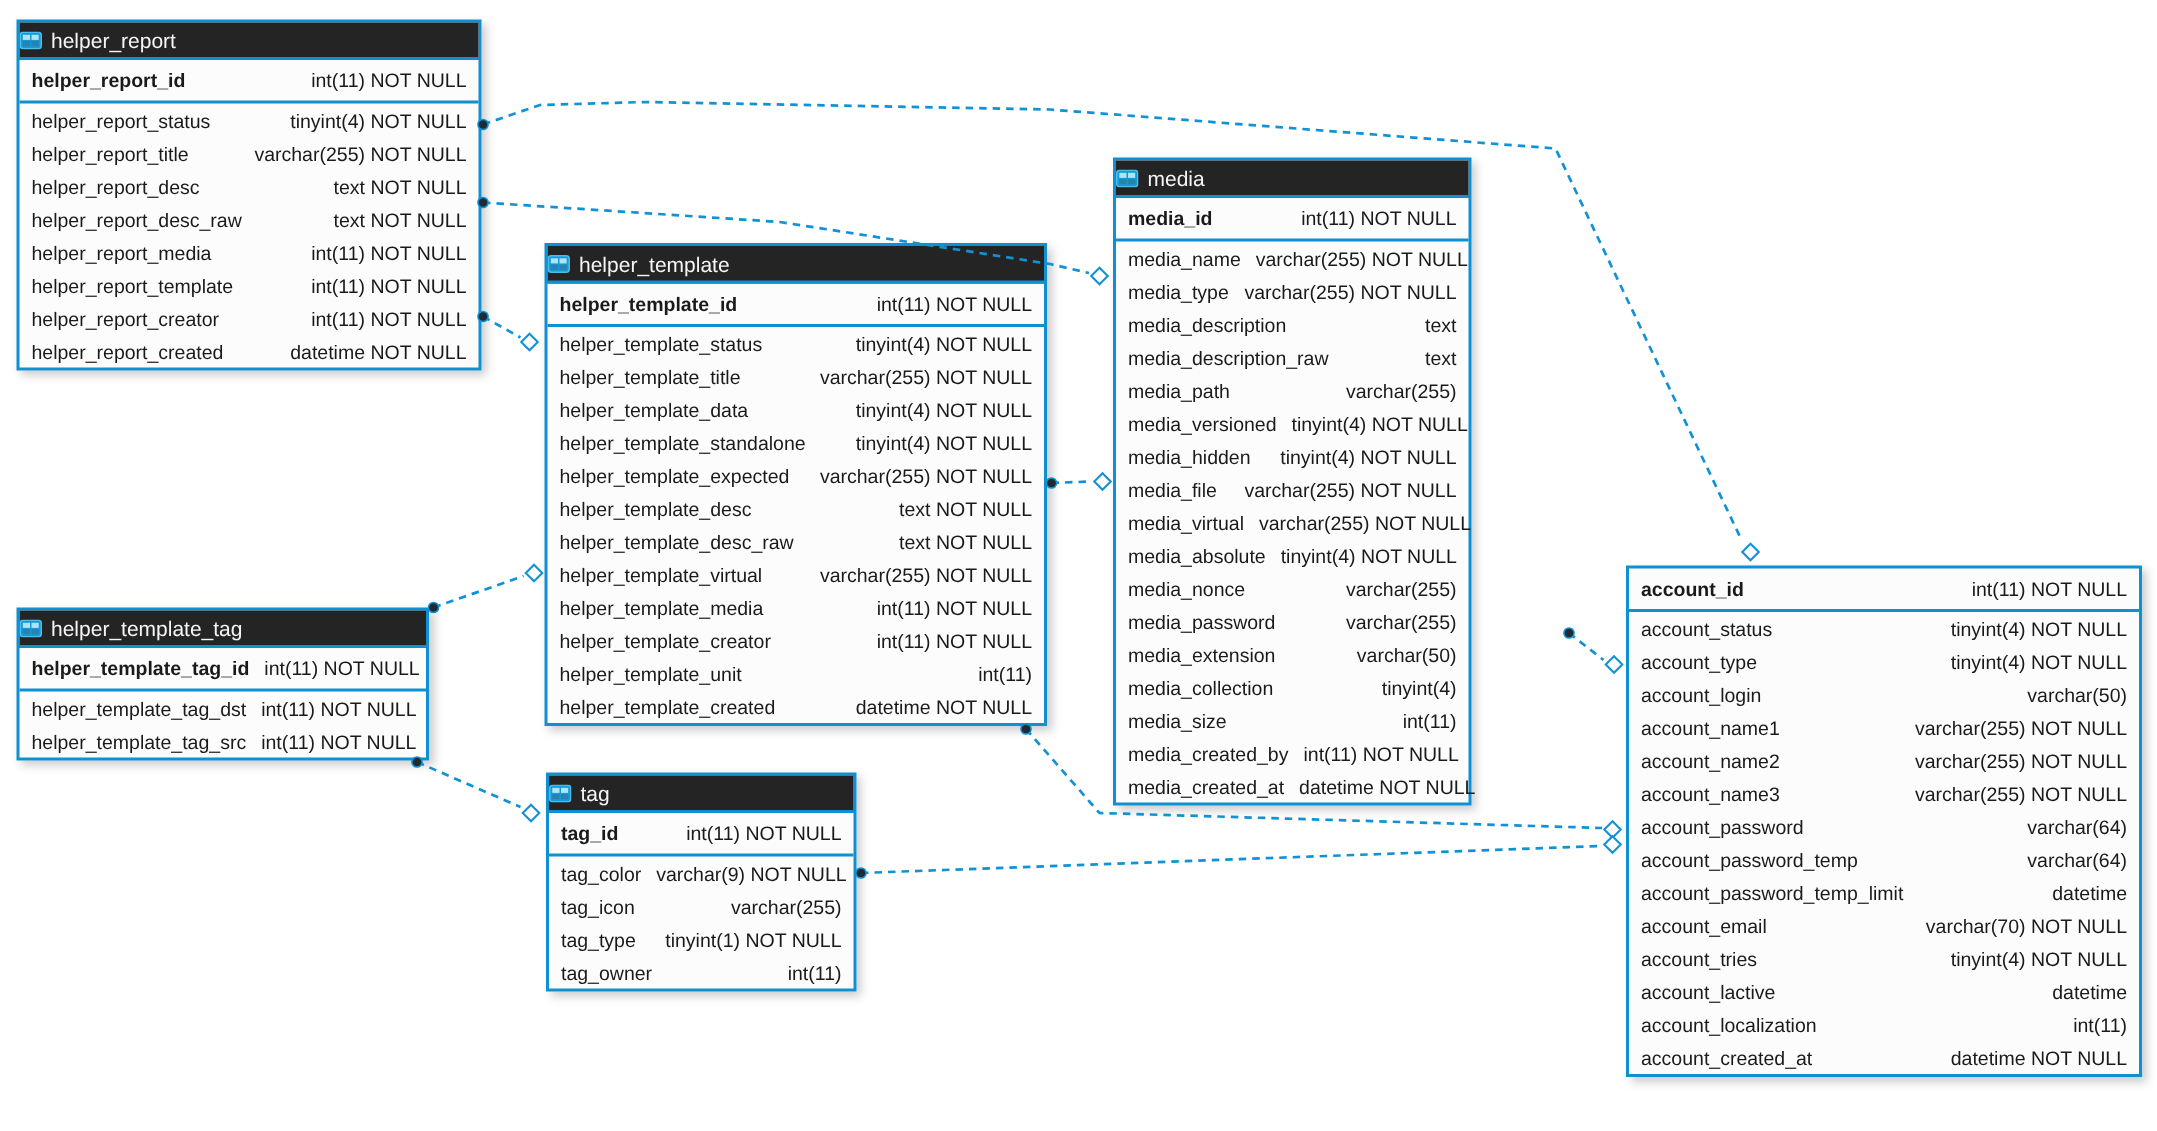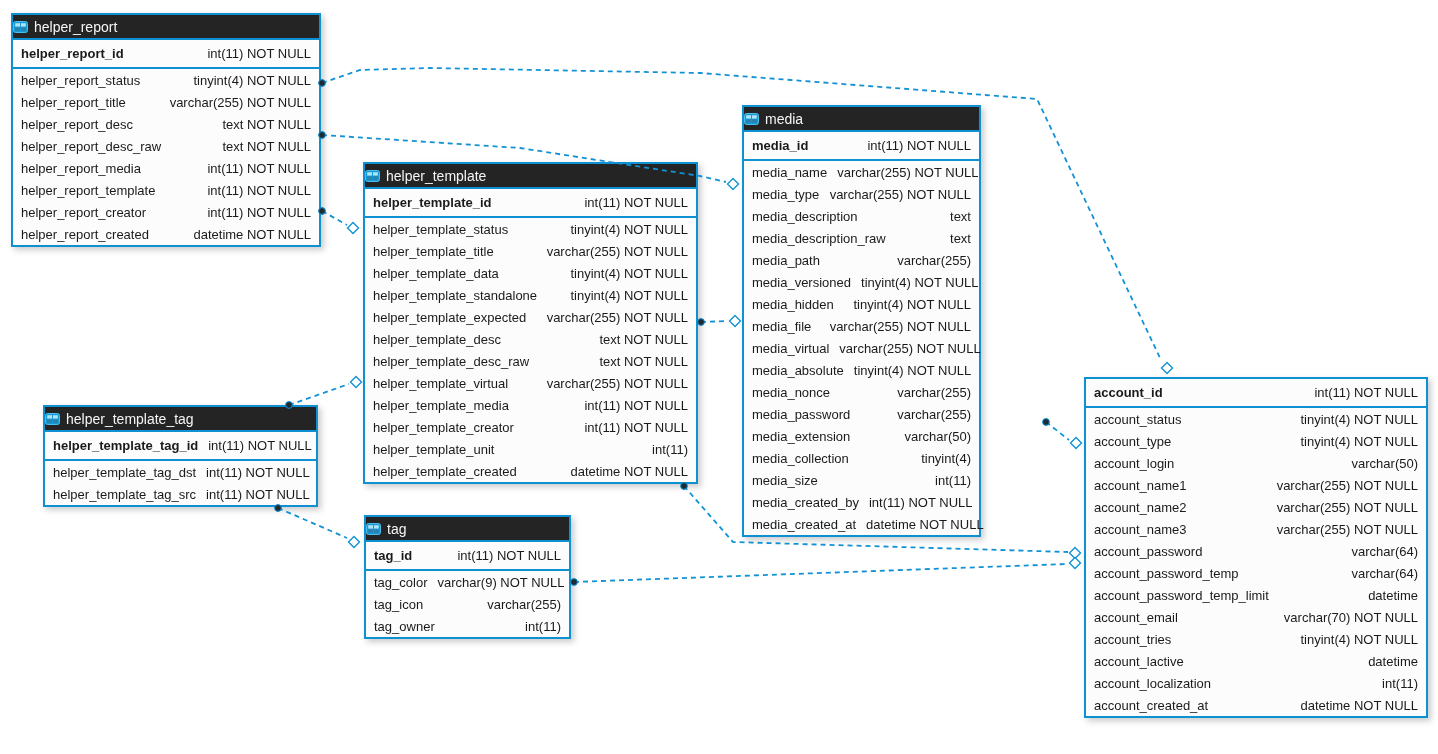--- a/index.html
+++ b/index.html
@@ -343,21 +343,21 @@
         <div class="row">
           <span class="fname">account_localization</span>
           <span class="ftype">int(11)</span>
         </div>
         <div class="row">
           <span class="fname">account_created_at</span>
           <span class="ftype">datetime NOT NULL</span>
         </div>
       </div>
   </div>
-    <div class="db-table" style="left: 11px; top: 405px; width: 275px; margin-left: 32px;">
+    <div class="db-table" style="left: 11px; top: 405px; width: 275px;">
     <div class="tbl-header">
       <span class="tbl-icon">
         <svg width="15" height="12" viewBox="0 0 15 12">
           <rect x="0.5" y="0.5" width="14" height="11" rx="2" fill="#1799d6" stroke="#49bdec" stroke-width="1"></rect>
           <rect x="2.2" y="2.2" width="4.8" height="3.4" fill="#aee4f7"></rect>
           <rect x="8" y="2.2" width="4.8" height="3.4" fill="#aee4f7"></rect>
           <rect x="2.2" y="6.4" width="4.8" height="3.4" fill="#2a81ad"></rect>
           <rect x="8" y="6.4" width="4.8" height="3.4" fill="#2a81ad"></rect>
         </svg>
       </span>
@@ -402,18 +402,22 @@
     <div class="rows">
         <div class="row">
           <span class="fname">tag_color</span>
           <span class="ftype">varchar(9) NOT NULL</span>
         </div>
         <div class="row">
           <span class="fname">tag_icon</span>
           <span class="ftype">varchar(255)</span>
         </div>
         <div class="row">
+          <span class="fname">tag_type</span>
+          <span class="ftype">tinyint(1) NOT NULL</span>
+        </div>
+        <div class="row">
           <span class="fname">tag_owner</span>
           <span class="ftype">int(11)</span>
         </div>
       </div>
   </div>
   </div>
 
 </body></html>

